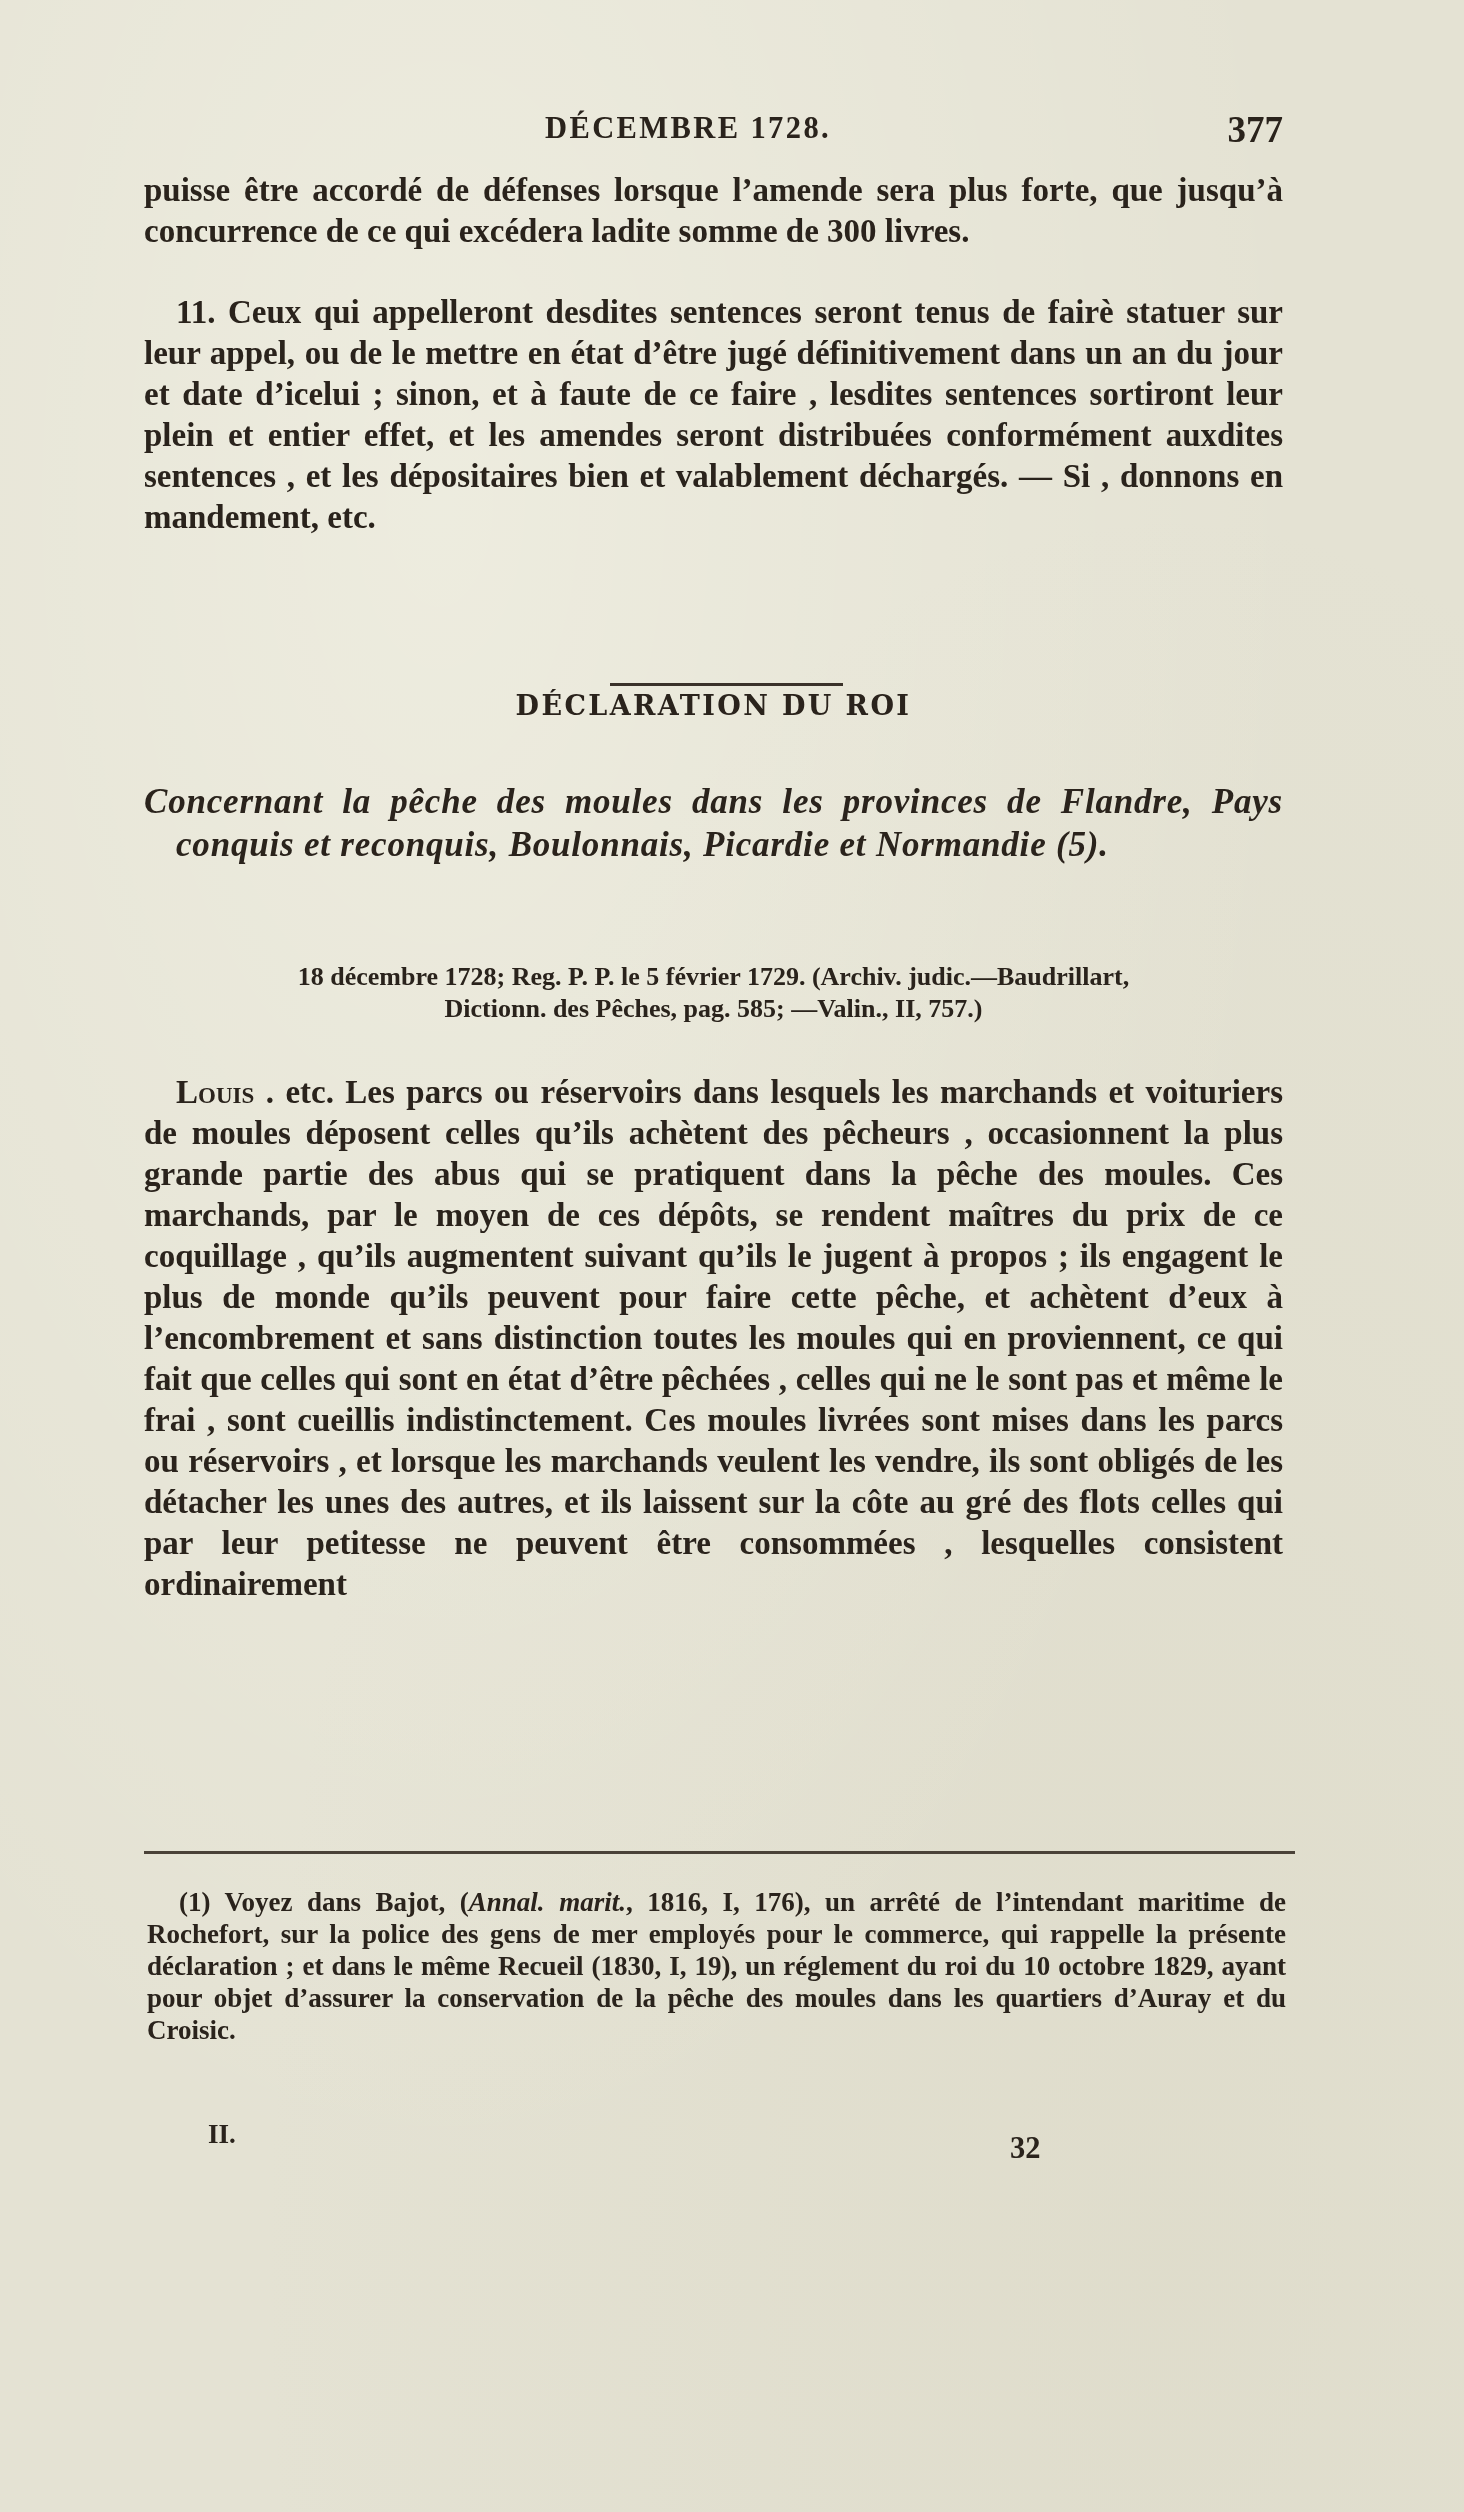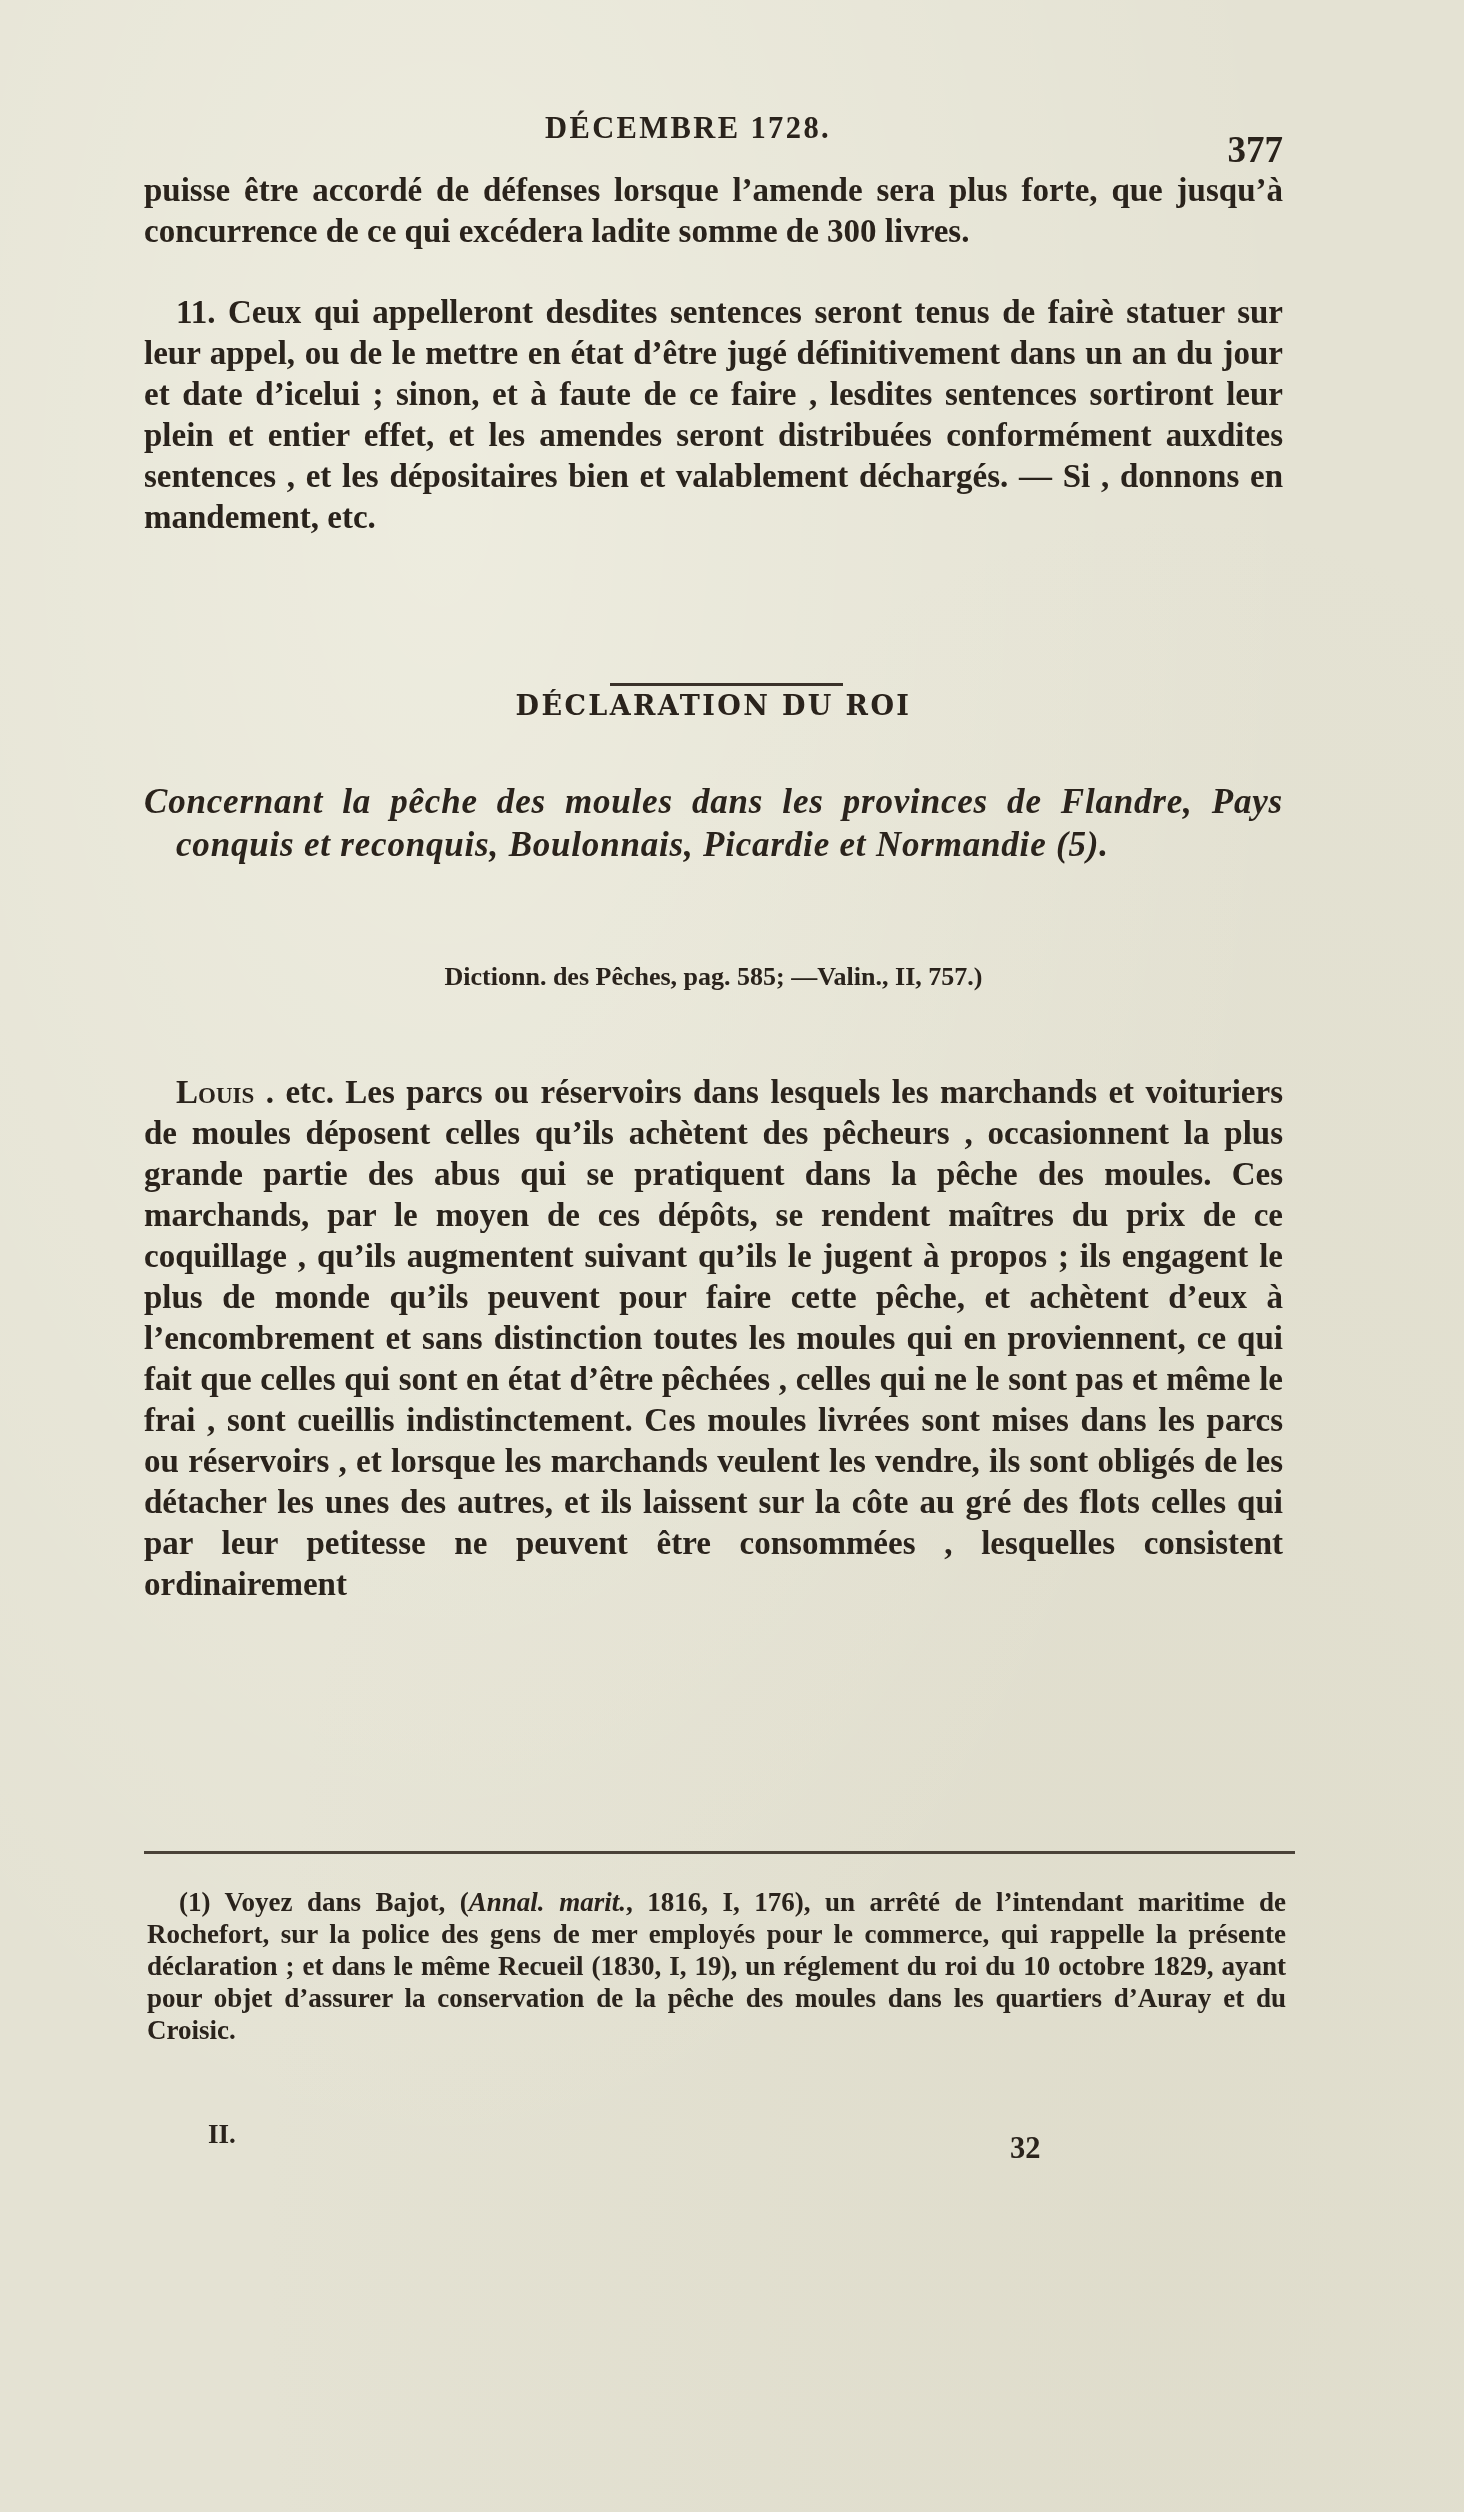--- a/index.html
+++ b/index.html
@@ -42,21 +42,20 @@
       letter-spacing: 2.4px;
       font-variant: small-caps;
     }
     .running-head .folio {
       position: absolute;
       right: 0;
       top: -3.2px;
       font-family: "Liberation Serif", serif;
       font-weight: bold;
       font-size: 37px;
-      margin-top: 20px;
     }
     .column {
       position: absolute;
       left: 144px;
       width: 1139px;
     }
     .body-text {
       font-family: "Liberation Serif", serif;
       font-weight: bold;
       font-size: 33px;
@@ -175,20 +174,21 @@
     </p>
   </div>
 
   <div class="short-rule"></div>
 
   <div class="decl-title">DÉCLARATION DU ROI</div>
 
   <p class="decl-subtitle">Concernant la pêche des moules dans les provinces de Flandre, Pays conquis et reconquis, Boulonnais, Picardie et Normandie (5).</p>
 
   <div class="citation">
+    <div>18 décembre 1728; Reg. P. P. le 5 février 1729. (Archiv. judic.—Baudrillart,</div>
     <div>Dictionn. des Pêches, pag. 585; —Valin., II, 757.)</div>
   </div>
 
   <div class="column block-3">
     <p class="body-text">
       <span class="indent"></span><span class="sc">Louis</span> <span>. etc. Les parcs ou réservoirs dans lesquels les marchands et voituriers de moules déposent celles qu’ils achètent des pêcheurs , occasionnent la plus grande partie des abus qui se pratiquent dans la pêche des moules. Ces marchands, par le moyen de ces dépôts, se rendent maîtres du prix de ce coquillage , qu’ils augmentent suivant qu’ils le jugent à propos ; ils engagent le plus de monde qu’ils peuvent pour faire cette pêche, et achètent d’eux à l’encombrement et sans distinction toutes les moules qui en proviennent, ce qui fait que celles qui sont en état d’être pêchées , celles qui ne le sont pas et même le frai , sont cueillis indistinctement. Ces moules livrées sont mises dans les parcs ou réservoirs , et lorsque les marchands veulent les vendre, ils sont obligés de les détacher les unes des autres, et ils laissent sur la côte au gré des flots celles qui par leur petitesse ne peuvent être consommées , lesquelles consistent ordinairement</span>
     </p>
   </div>
 
   <div class="foot-rule"></div>

